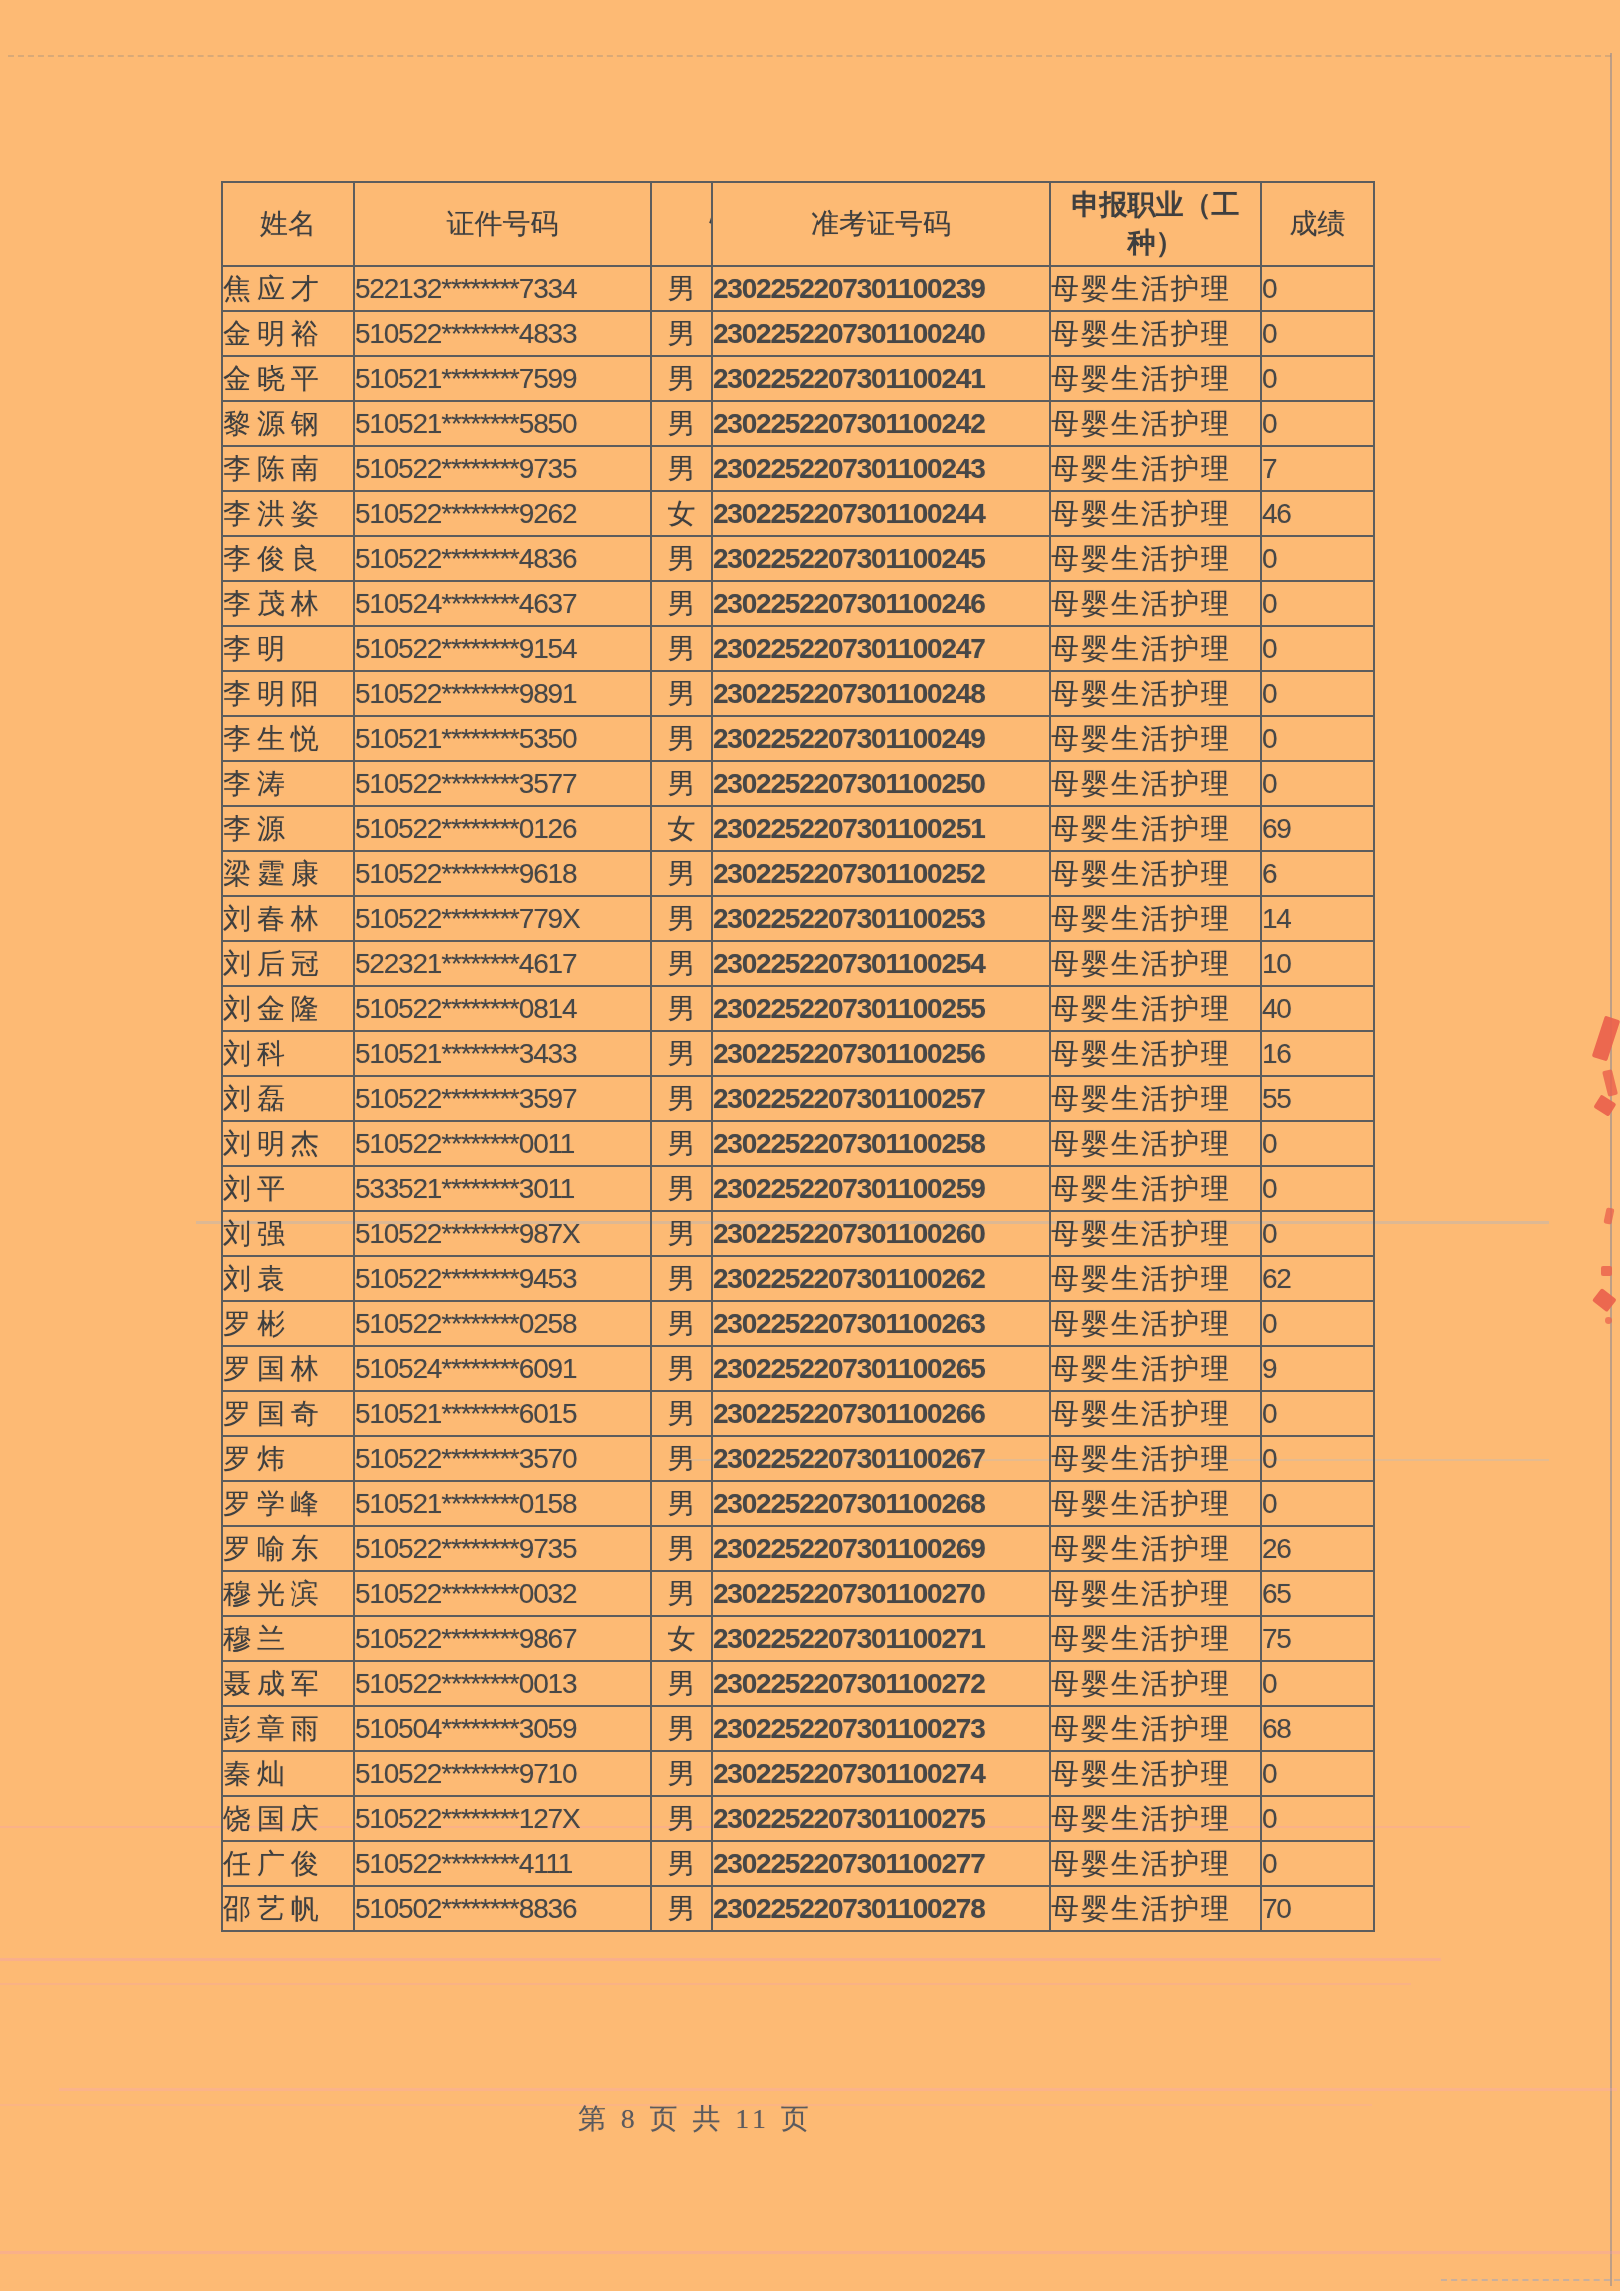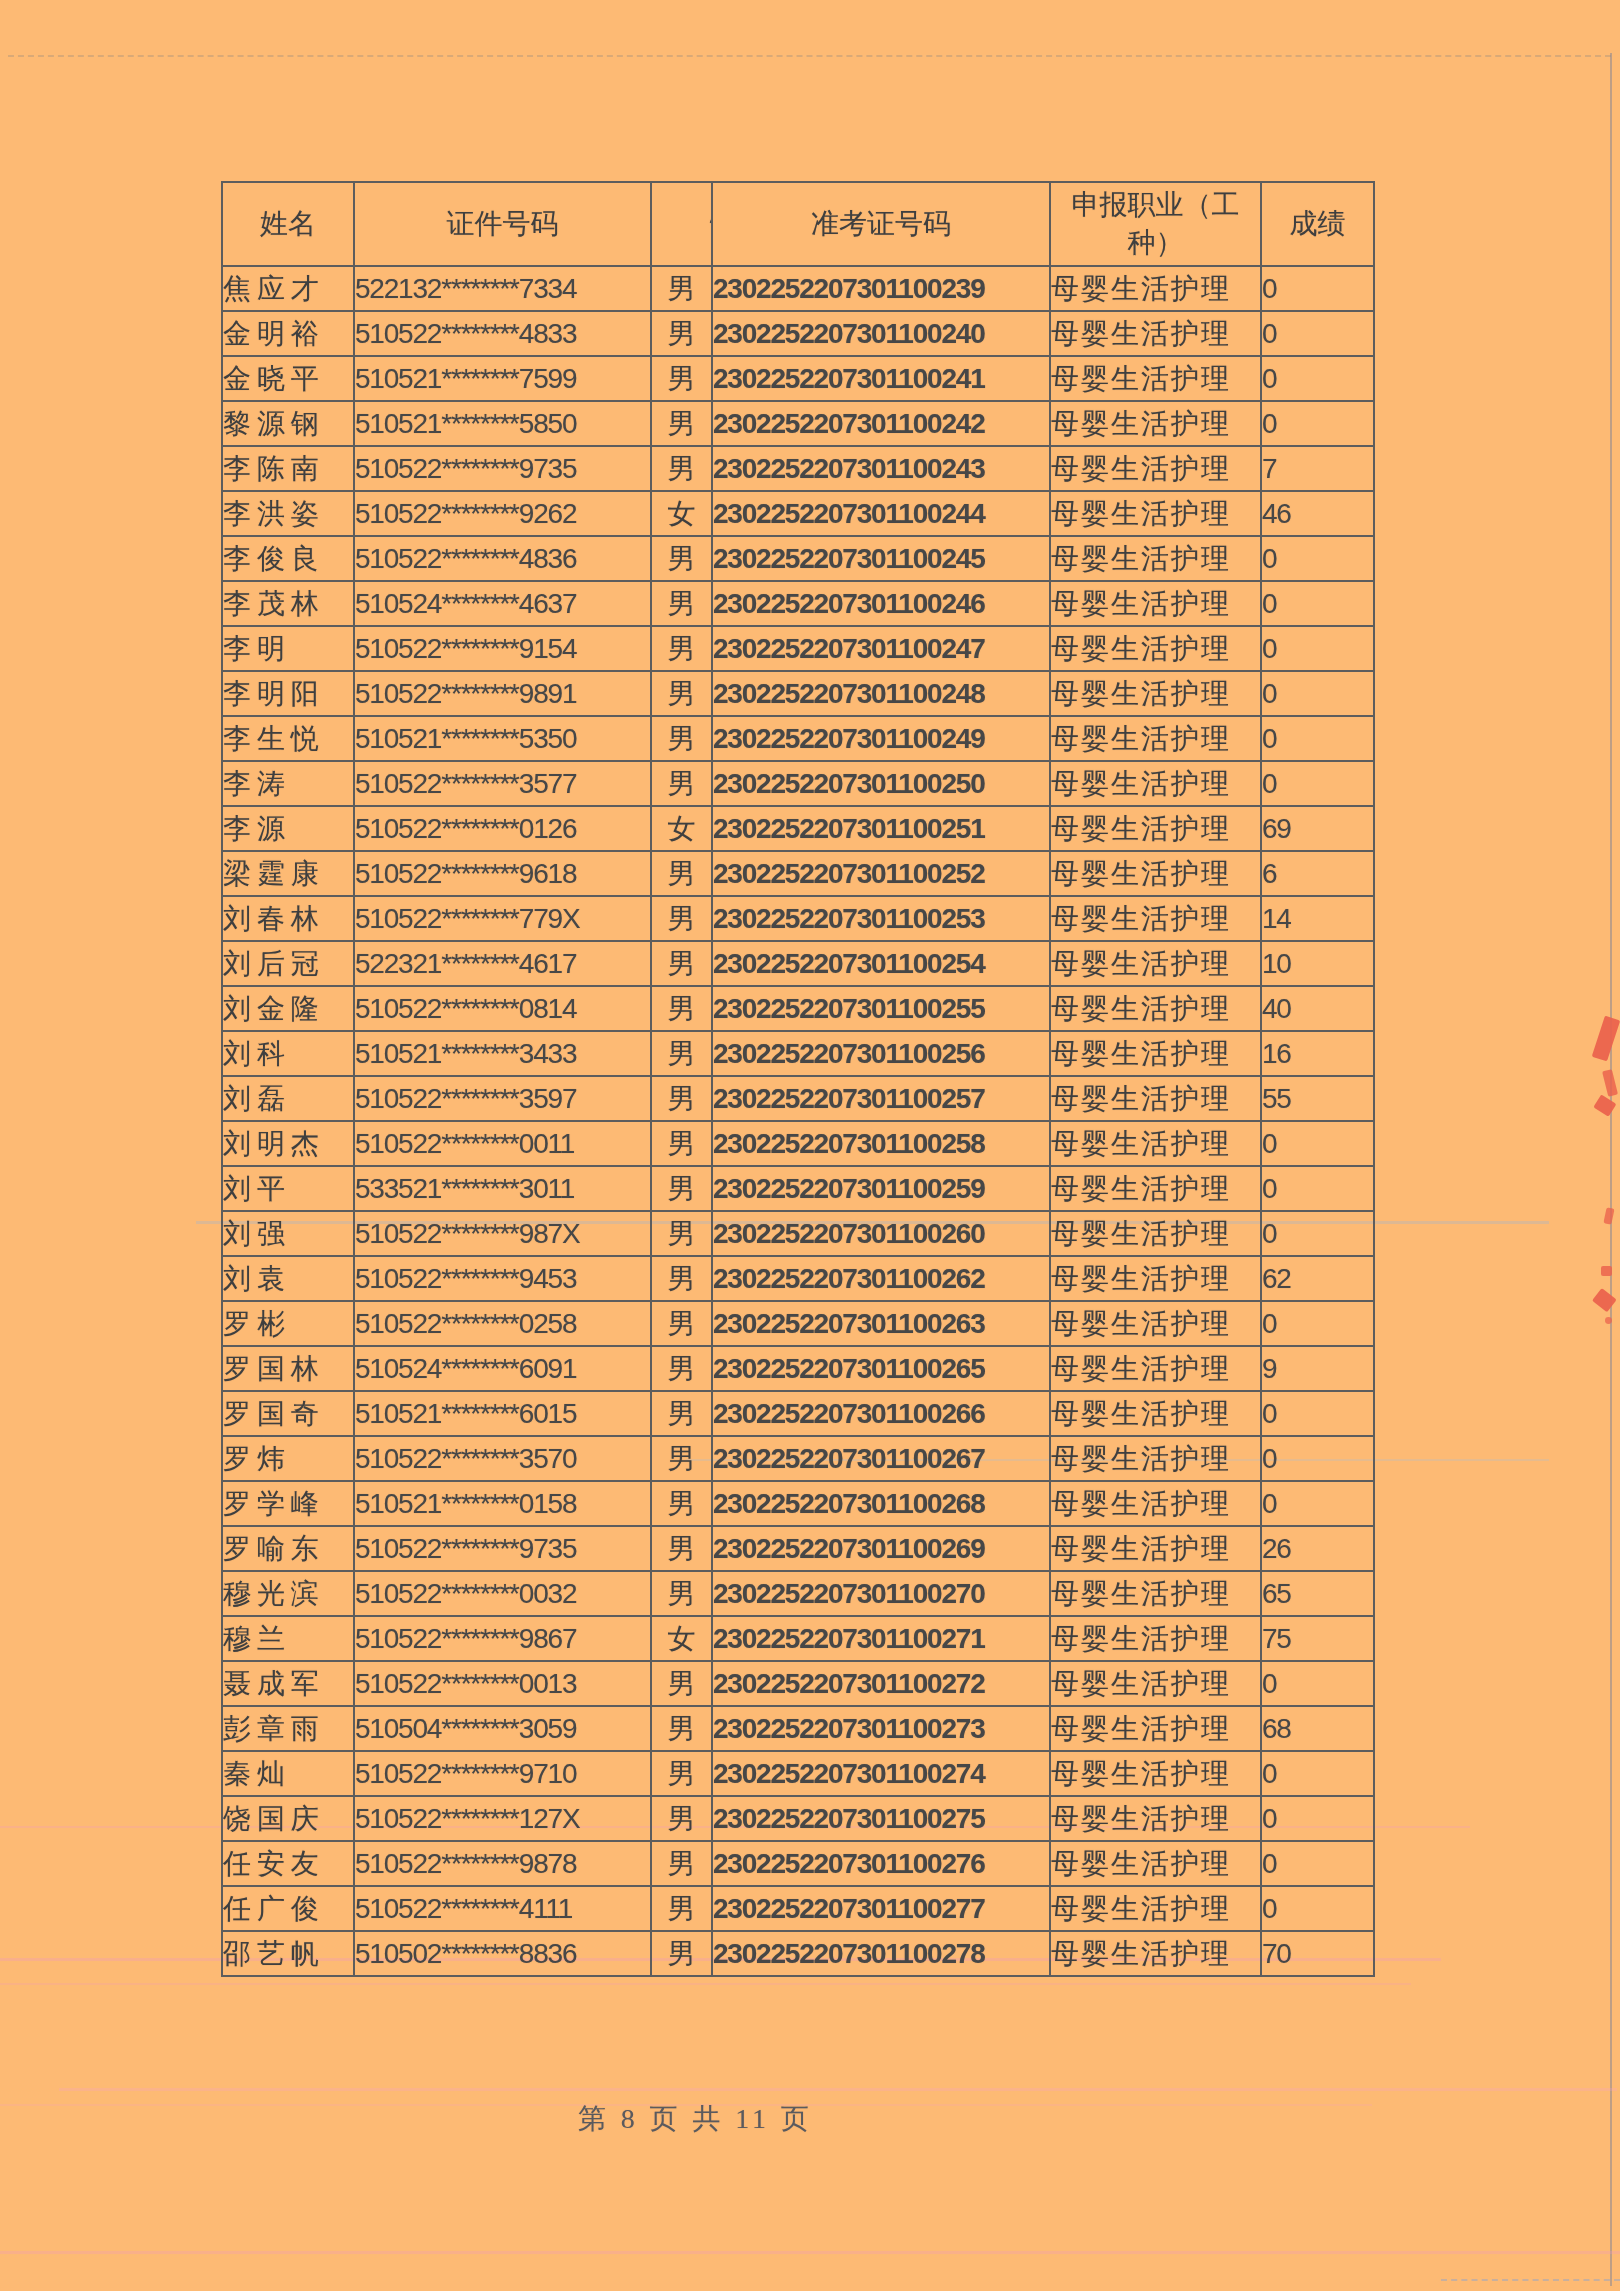--- a/index.html
+++ b/index.html
@@ -33,21 +33,21 @@
   }
   table.roster thead th{
     height:82px;
     font-weight:normal;
     font-size:28px;
     text-align:center;
     vertical-align:middle;
     white-space:normal;
     line-height:1.35;
   }
-  table.roster thead th .wrapbox{display:inline-block;width:173px;}
+  table.roster thead th .wrapbox{display:inline-block;width:173px;font-weight:bold;}
   table.roster tbody td{height:43px;vertical-align:middle;font-size:28px;}
   td.zh{font-family:"Liberation Serif","DejaVu Serif",serif;}
   td.num{
     font-family:"Liberation Sans","DejaVu Sans",sans-serif;
     font-size:29px;
     letter-spacing:-1.2px;
     color:#474747;
   }
   td.cell-name{padding-left:15.7px;letter-spacing:5.9px;}
   td.cell-id{padding-left:13.7px;}
@@ -405,28 +405,20 @@
         </tr>
         <tr>
           <td class="cell-name zh">饶国庆</td>
           <td class="cell-id num">510522********127X</td>
           <td class="cell-gender zh">男</td>
           <td class="cell-ticket num">2302252207301100275</td>
           <td class="cell-occupation zh">母婴生活护理</td>
           <td class="cell-score num">0</td>
         </tr>
         <tr>
-          <td class="cell-name zh">任安友</td>
-          <td class="cell-id num">510522********9878</td>
-          <td class="cell-gender zh">男</td>
-          <td class="cell-ticket num">2302252207301100276</td>
-          <td class="cell-occupation zh">母婴生活护理</td>
-          <td class="cell-score num">0</td>
-        </tr>
-        <tr>
           <td class="cell-name zh">任广俊</td>
           <td class="cell-id num">510522********4111</td>
           <td class="cell-gender zh">男</td>
           <td class="cell-ticket num">2302252207301100277</td>
           <td class="cell-occupation zh">母婴生活护理</td>
           <td class="cell-score num">0</td>
         </tr>
         <tr>
           <td class="cell-name zh">邵艺帆</td>
           <td class="cell-id num">510502********8836</td>

